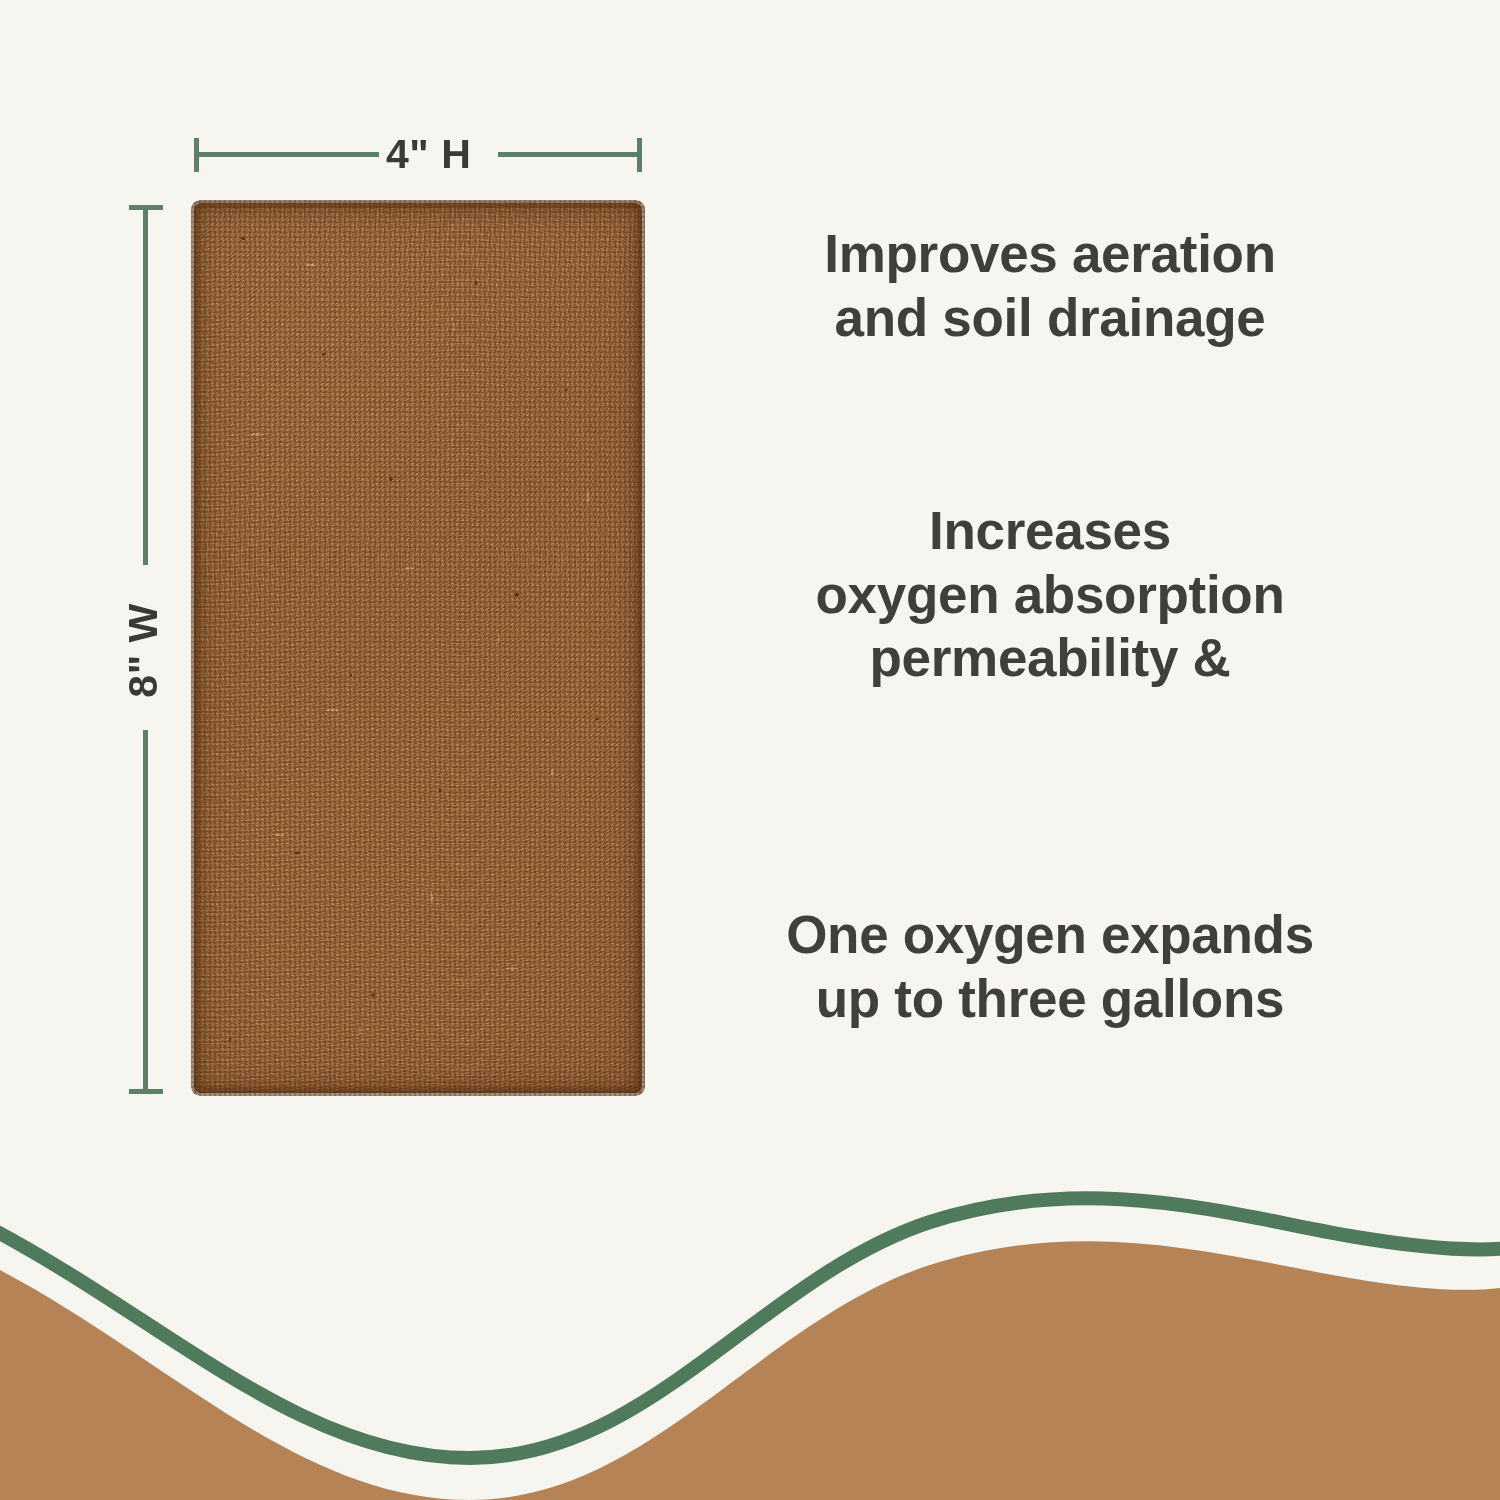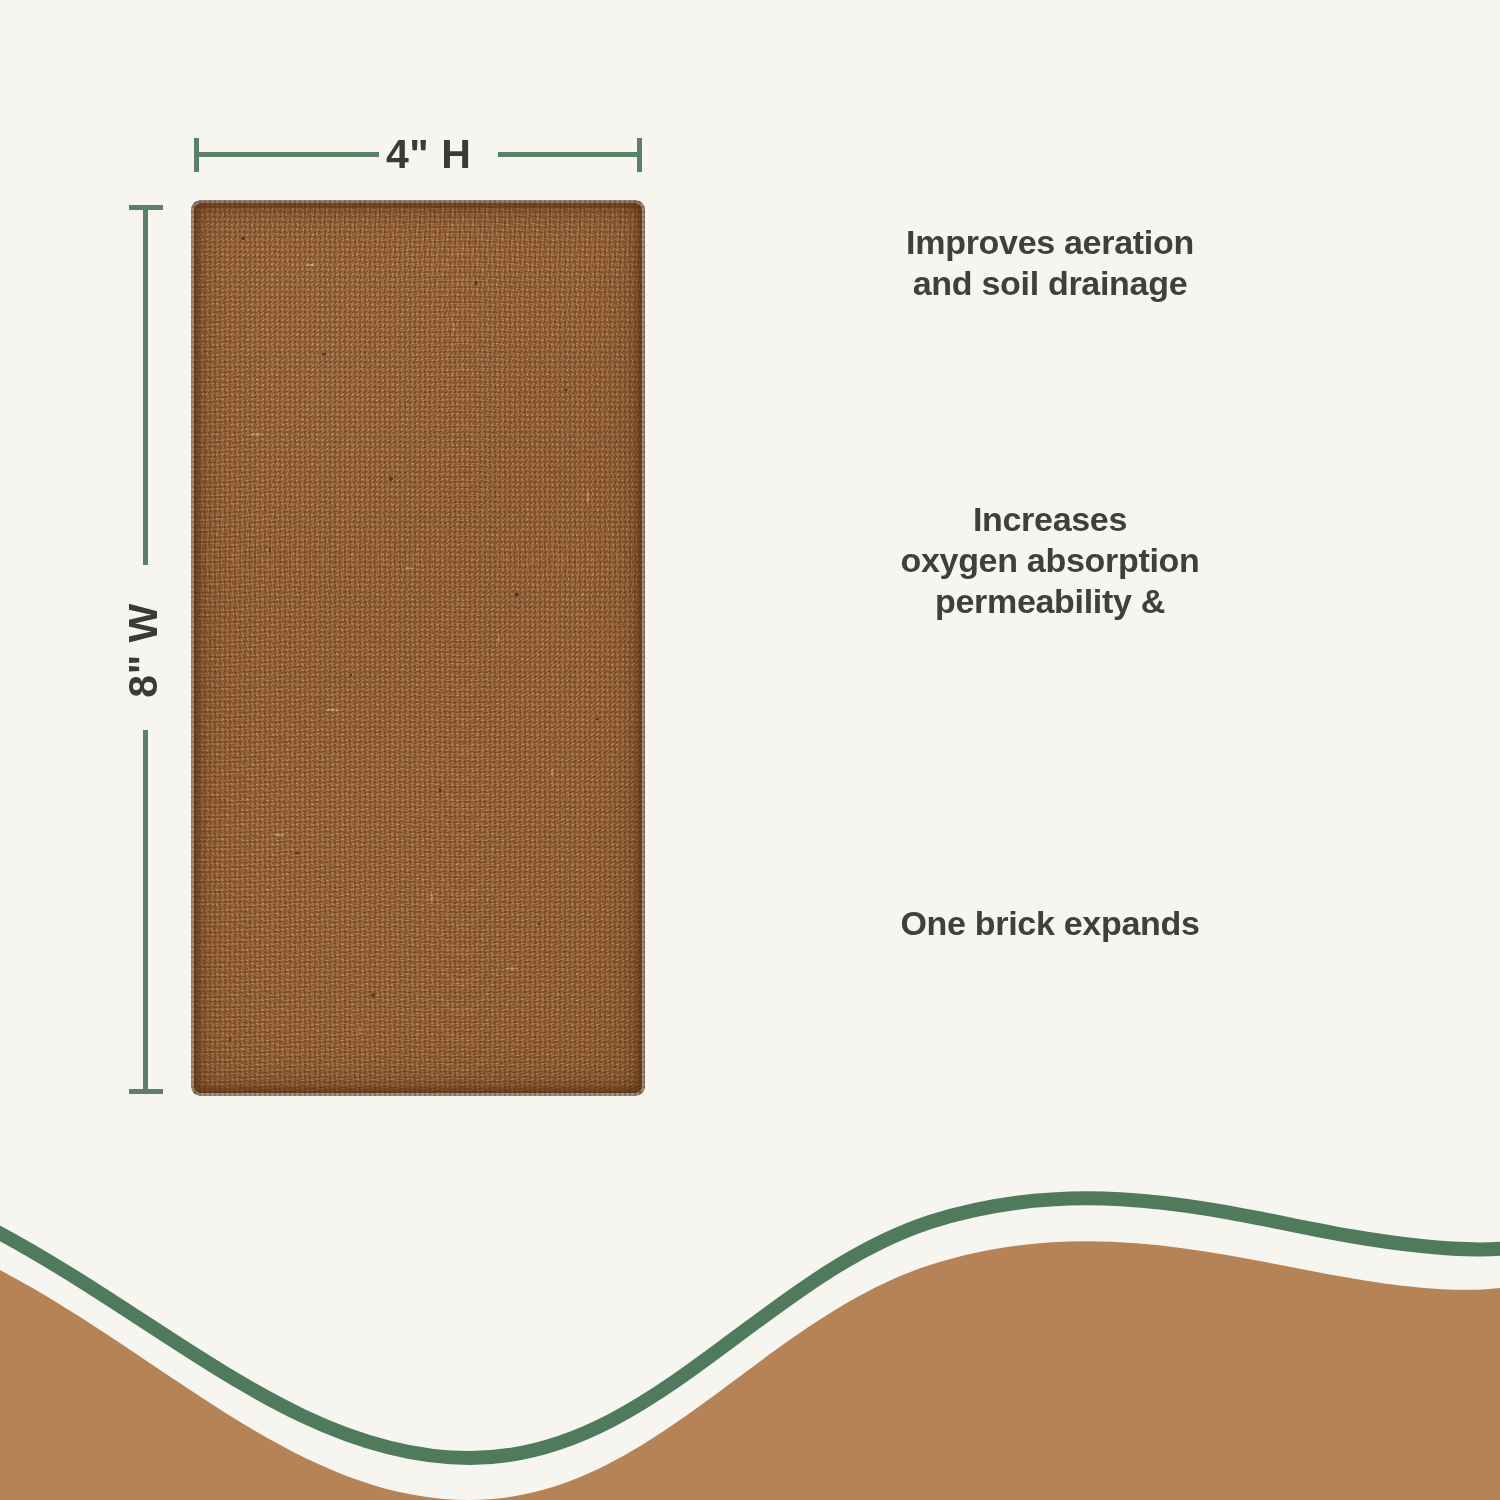--- a/index.html
+++ b/index.html
@@ -146,21 +146,21 @@
   }
 
   
   .feature {
     position: absolute;
     left: 700px;
     width: 700px;
     text-align: center;
     color: #3e403b;
     font-weight: bold;
-    font-size: 34px;
+    font-size: 53px;
     line-height: 1.20;
     letter-spacing: -0.3px;
     font-family: "Liberation Sans", sans-serif;
   }
   .feature .ln { display: block; }
 
   
   #wave {
     position: absolute;
     left: 0;
@@ -202,21 +202,22 @@
     <span class="ln">and soil drainage</span>
   </div>
 
   <div class="feature" style="top:499px;">
     <span class="ln">Increases</span>
     <span class="ln">oxygen absorption</span>
     <span class="ln">permeability &amp;</span>
   </div>
 
   <div class="feature" style="top:903px;">
-    <span class="ln">One brick expands</span>
+    <span class="ln">One oxygen expands</span>
+    <span class="ln">up to three gallons</span>
   </div>
 
   <svg id="wave" viewBox="0 0 1500 330" preserveAspectRatio="none">
 
     <path d="M0,100 C170,190 300,330 470,330 C650,330 760,150 930,95 C1090,44 1230,88 1350,108 C1420,120 1465,122 1500,118 L1500,330 L0,330 Z" fill="#b58355"></path>
 
     <path d="M-10,58 C165,150 300,288 470,288 C650,288 760,108 930,52 C1090,1 1230,45 1350,66 C1420,78 1470,82 1510,78" fill="none" stroke="#4f7a5c" stroke-width="14" stroke-linecap="round"></path>
   </svg>
 
 </div>

